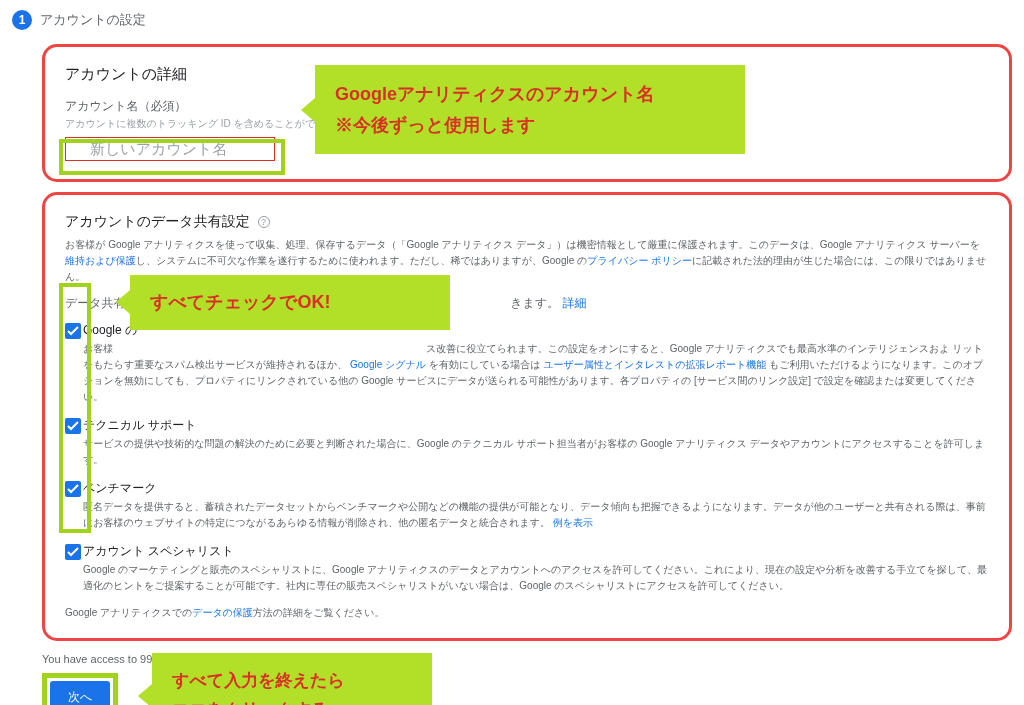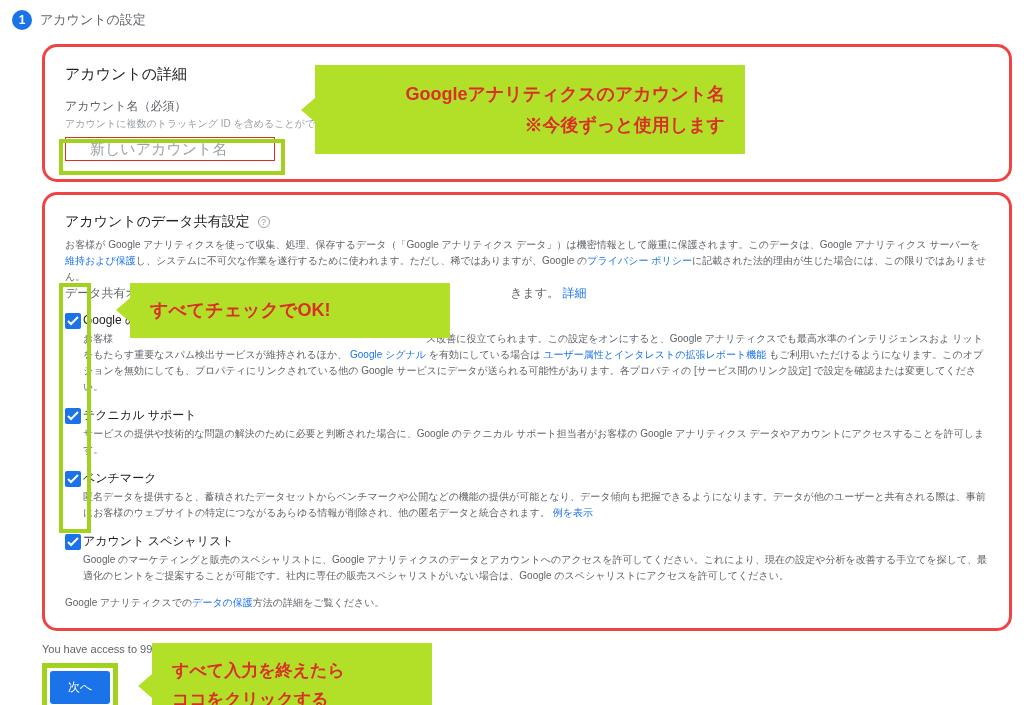--- a/index.html
+++ b/index.html
@@ -60,21 +60,21 @@
     border-top: 12px solid transparent;
     border-bottom: 12px solid transparent;
     border-right: 14px solid #b2e028;
   }
   .section-title-2 { font-size: 14px; color: #202124; margin-bottom: 6px; display:flex; align-items:center; gap:8px;}
   .help-icon {
     width: 12px; height: 12px; border-radius: 50%;
     border: 1px solid #9aa0a6; color: #9aa0a6;
     font-size: 9px; display: inline-flex; align-items:center; justify-content:center;
   }
-  .desc { font-size: 10px; color: #5f6368; line-height: 1.6; }
+  .desc { font-size: 10px; color: #5f6368; line-height: 1.6; margin-bottom: 10px;}
   .link { color: #1a73e8; }
   .opt-row { display: flex; gap: 2px; margin-bottom: 12px; align-items: flex-start; }
   .checkbox {
     width: 16px; height: 16px; background: #1a73e8; border-radius: 2px;
     display: flex; align-items: center; justify-content: center; flex-shrink: 0;
     margin-top: 1px;
   }
   .checkbox svg { width: 12px; height: 10px; }
   .opt-content { flex: 1; }
   .opt-title { font-size: 12px; color: #202124; margin-bottom: 2px;}
@@ -113,21 +113,21 @@
     <div class="card-title">アカウントの詳細</div>
     <div class="label-row">アカウント名（必須）</div>
     <div class="sub-label">アカウントに複数のトラッキング ID を含めることができます</div>
     <div style="position:relative; display:inline-block;">
       <div class="input-box">新しいアカウント名</div>
     </div>
     
     <div class="green-frame" style="left:14px; top:92px; width:226px; height:36px;"></div>
 
     
-    <div class="callout callout-pointer-left" style="left:270px; top:18px; width:430px;text-align:right;">
+    <div class="callout callout-pointer-left" style="left:270px; top:18px; width:430px;">
       <div>Googleアナリティクスのアカウント名</div>
       <div>※今後ずっと使用します</div>
     </div>
   </div>
 
   <div class="card" style="position:relative;">
     <div class="section-title-2">
       <span>アカウントのデータ共有設定</span>
       <span class="help-icon">?</span>
     </div>
@@ -199,21 +199,21 @@
         <div class="opt-desc">Google のマーケティングと販売のスペシャリストに、Google アナリティクスのデータとアカウントへのアクセスを許可してください。これにより、現在の設定や分析を改善する手立てを探して、最適化のヒントをご提案することが可能です。社内に専任の販売スペシャリストがいない場合は、Google のスペシャリストにアクセスを許可してください。</div>
       </div>
     </div>
 
     <div class="foot-note">
       <span>Google アナリティクスでの</span><span class="link">データの保護</span><span>方法の詳細をご覧ください。</span>
     </div>
 
     <div class="opts-green-frame"></div>
 
-    <div class="callout callout-pointer-left" style="left:85px; top:88px; width:320px; padding:12px 20px; font-size:18px;">
+    <div class="callout callout-pointer-left" style="left:85px; top:80px; width:320px; padding:12px 20px; font-size:18px;">
       <span>すべてチェックでOK!</span>
     </div>
   </div>
 
   <div class="access-note">You have access to 99 a</div>
 
   <div style="position:relative; height:60px;">
     <div class="green-frame-btn" style="position:absolute; left:0; top:0;">
       <div class="next-btn">次へ</div>
     </div>

